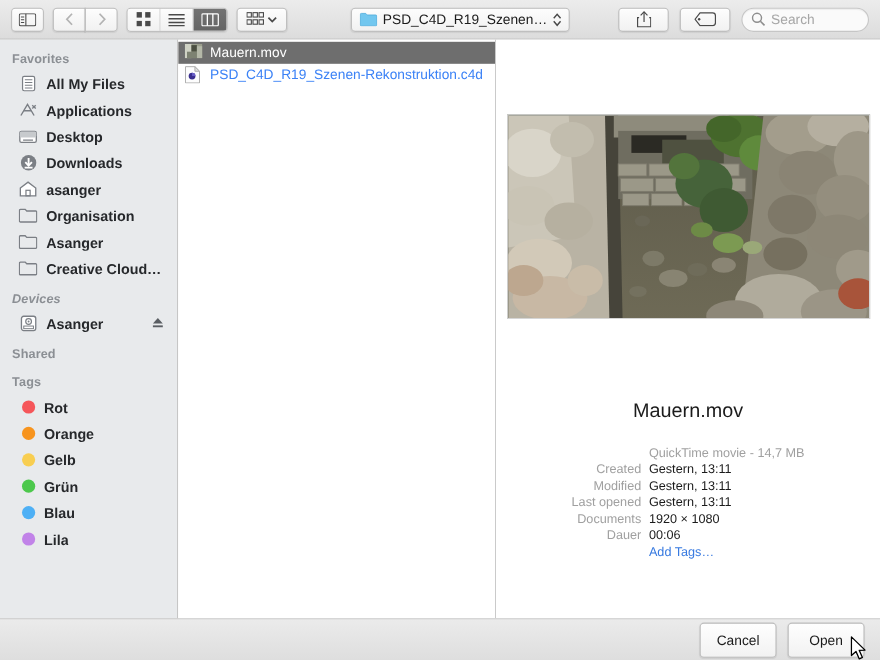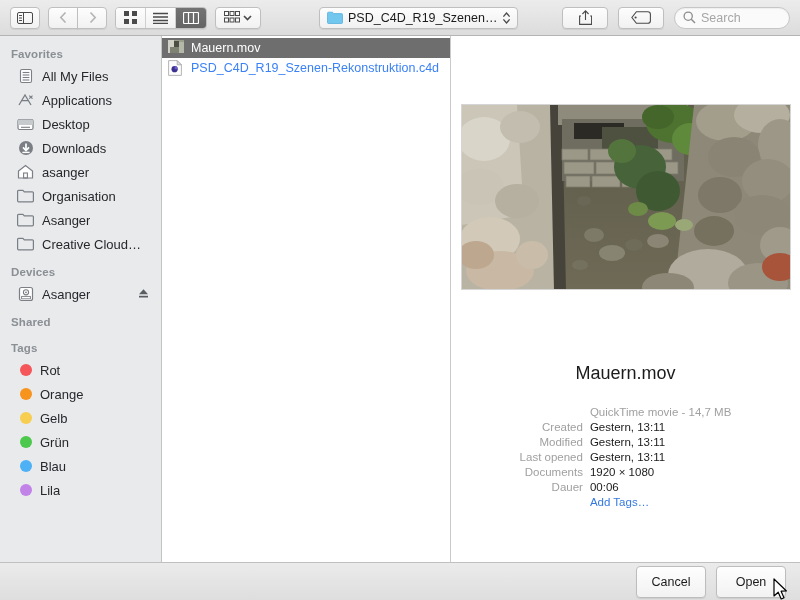--- a/index.html
+++ b/index.html
@@ -144,20 +144,21 @@
     align-items: center;
     padding-left: 17px;
     gap: 8px;
     position: relative;
   }
   .sb-label {
     font-size: 13px;
     color: #26282b;
     white-space: nowrap;
     overflow: hidden;
+    font-weight: bold;
   }
   .sb-icon {
     width: 17px; height: 17px;
     flex: 0 0 17px;
     display: flex; align-items: center; justify-content: center;
   }
   .tag-dot {
     width: 12px; height: 12px;
     border-radius: 50%;
     flex: 0 0 12px;
@@ -480,21 +481,21 @@
 
       <div class="sb-item">
         <span class="sb-icon">
           <svg width="17" height="14" viewBox="0 0 17 14">
             <path d="M0.6 2.3 a1 1 0 0 1 1 -1 h4.3 l1.4 1.5 h8.1 a1 1 0 0 1 1 1 v8 a1 1 0 0 1 -1 1 h-13.8 a1 1 0 0 1 -1 -1 z" fill="none" stroke="#7b7f85" stroke-width="1.2"></path>
           </svg>
         </span>
         <span class="sb-label">Creative Cloud…</span>
       </div>
 
-      <div class="sb-header" style="padding-top:10px;">Devices</div>
+      <div class="sb-header" style="padding-top:10px;font-style:italic;">Devices</div>
 
       <div class="sb-item">
         <span class="sb-icon">
           <svg width="16" height="16" viewBox="0 0 16 16">
             <rect x="1.5" y="1.5" width="13" height="13" rx="2" fill="#fff" stroke="#7b7f85" stroke-width="1.2"></rect>
             <circle cx="8" cy="6.3" r="2.6" fill="none" stroke="#7b7f85" stroke-width="1.1"></circle>
             <circle cx="8" cy="6.3" r="0.9" fill="#7b7f85"></circle>
             <rect x="3.6" y="10.4" width="8.8" height="2.4" fill="none" stroke="#7b7f85" stroke-width="0.9"></rect>
           </svg>
         </span>

